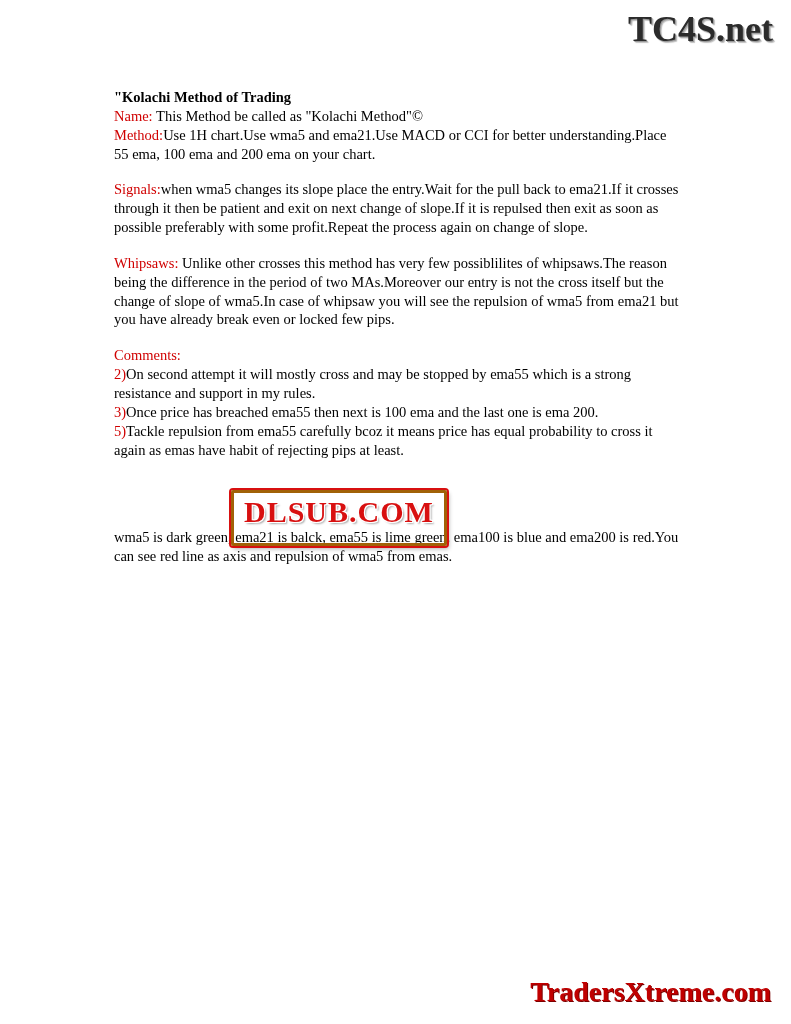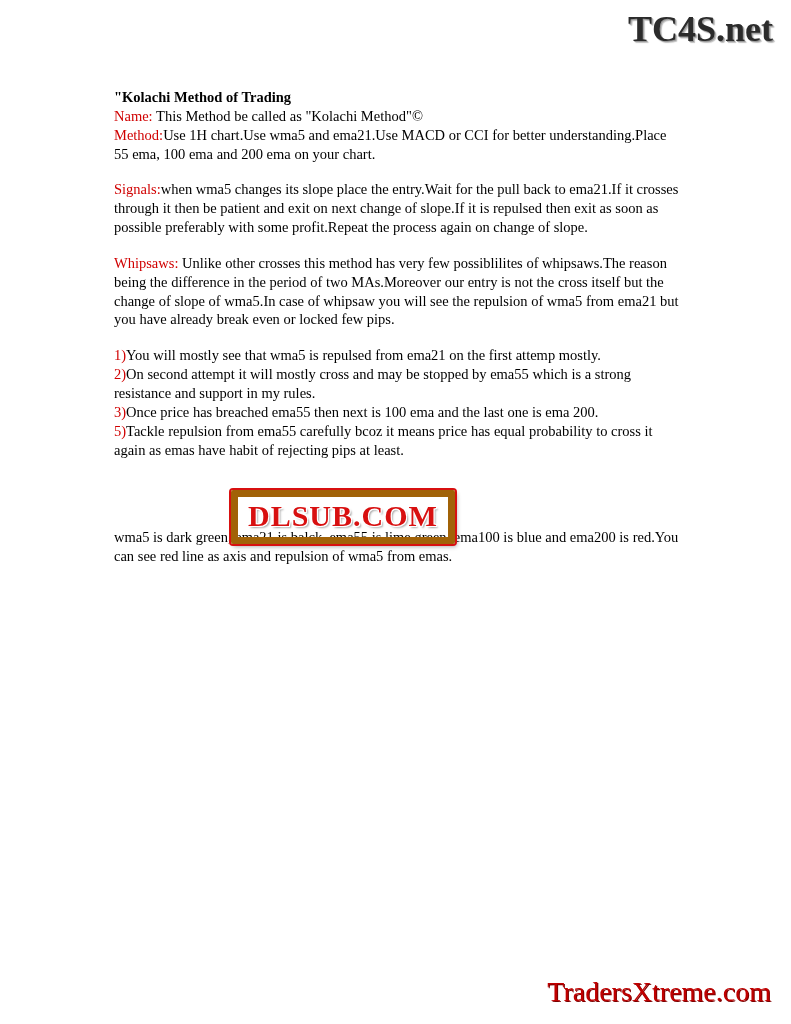--- a/index.html
+++ b/index.html
@@ -33,21 +33,21 @@
     color: #2b2b2b;
     text-shadow: 1px 1px 0 #9a9a9a, 2px 2px 1px rgba(0,0,0,0.25);
   }
 
   
   .brand-bottom {
     position: absolute;
     bottom: 16px;
     right: 20px;
     font-family: "Liberation Serif", serif;
-    font-weight: normal;
+    font-weight: bold;
     font-size: 28px;
     color: #c00000;
     text-shadow: 1px 1px 0 #7a0000;
   }
 
   
   .doc {
     position: absolute;
     left: 114px;
     top: 88px;
@@ -82,22 +82,22 @@
   .watermark {
     position: absolute;
     left: 231px;
     top: 490px;
     font-family: "Liberation Serif", serif;
     font-weight: bold;
     font-size: 30px;
     letter-spacing: 1px;
     color: #d81010;
     background: transparent;
-    padding: 2px 10px 4px 10px;
-    border: 7px solid #a16207;
+    padding: 2px 10px 14px 10px;
+    border: 3px solid #a16207;
     text-shadow:
        1px 1px 0 #ffffff,
       -1px 1px 0 #ffffff,
        1px -1px 0 #ffffff,
       -1px -1px 0 #ffffff,
        2px 2px 2px rgba(0,0,0,0.35);
     box-shadow: 0 0 0 2px #d81010, 2px 3px 4px rgba(0,0,0,0.3);
     border-radius: 2px;
     white-space: nowrap;
   }
@@ -120,21 +120,21 @@
     <div class="block">
       <p><span class="red">Signals:</span><span>when wma5 changes its slope place the entry.Wait for the pull back to ema21.If it crosses through it then be patient and exit on next change of slope.If it is repulsed then exit as soon as possible preferably with some profit.Repeat the process again on change of slope.</span></p>
     </div>
 
     <div class="block">
       <p><span class="red">Whipsaws:</span><span> Unlike other crosses this method has very few possiblilites of whipsaws.The reason being the difference in the period of two MAs.Moreover our entry is not the cross itself but the change of slope of wma5.In case of whipsaw you will see the repulsion of wma5 from ema21 but you have already break even or locked few pips.</span></p>
     </div>
 
 
     <div class="block">
-      <p class="list-line"><span class="red">1)</span><span>You will mostly see that wma5 is repulsed from ema21 on the first attemp mostly.</span></p>
+      <p class="red">Comments:</p>
       <p class="list-line"><span class="red">2)</span><span>On second attempt it will mostly cross and may be stopped by ema55 which is a strong resistance and support in my rules.</span></p>
       <p class="list-line"><span class="red">3)</span><span>Once price has breached ema55 then next is 100 ema and the last one is ema 200.</span></p>
       <p class="list-line"><span class="red">5)</span><span>Tackle repulsion from ema55 carefully bcoz it means price has equal probability to cross it again as emas have habit of rejecting pips at least.</span></p>
     </div>
 
     <div class="spacer-large"></div>
 
     <div class="block">
       <p>wma5 is dark green, ema21 is balck, ema55 is lime green, ema100 is blue and ema200 is red.You can see red line as axis and repulsion of wma5 from emas.</p>
     </div>

